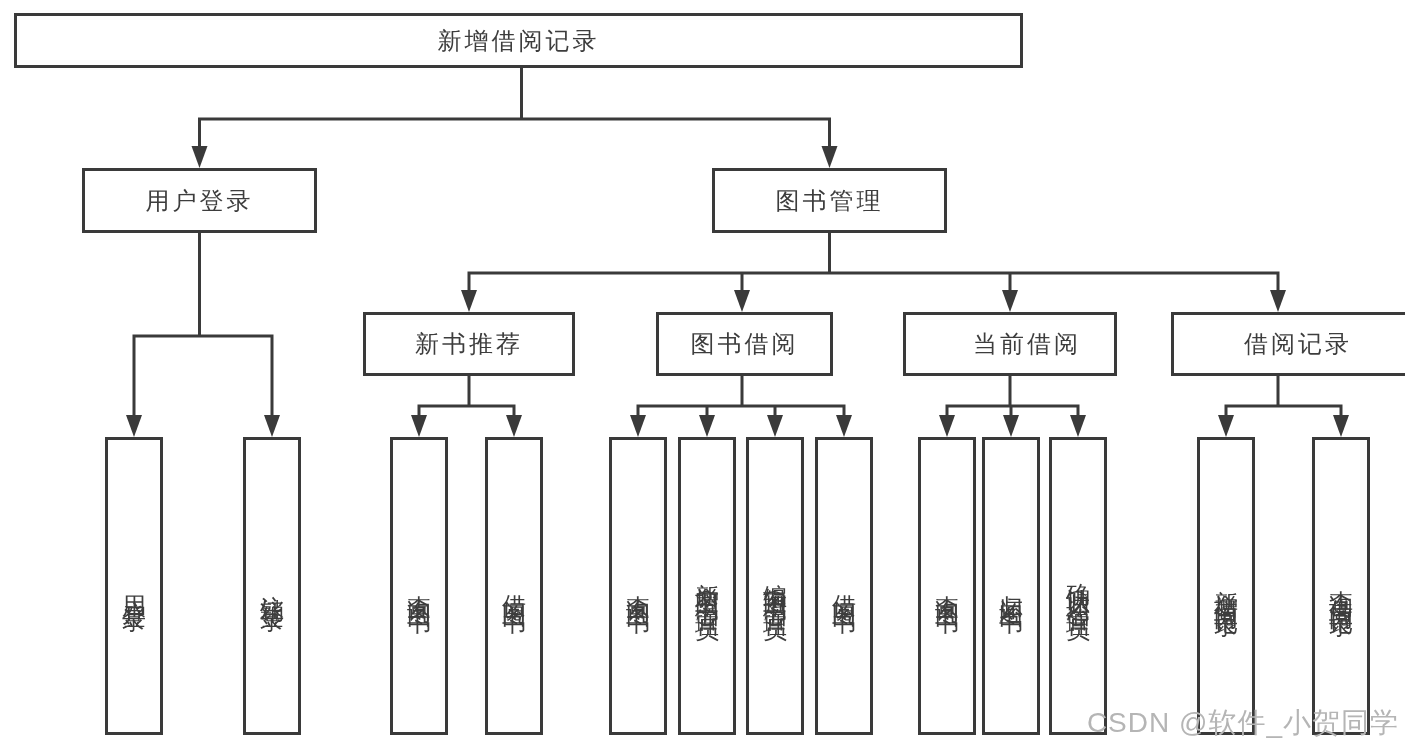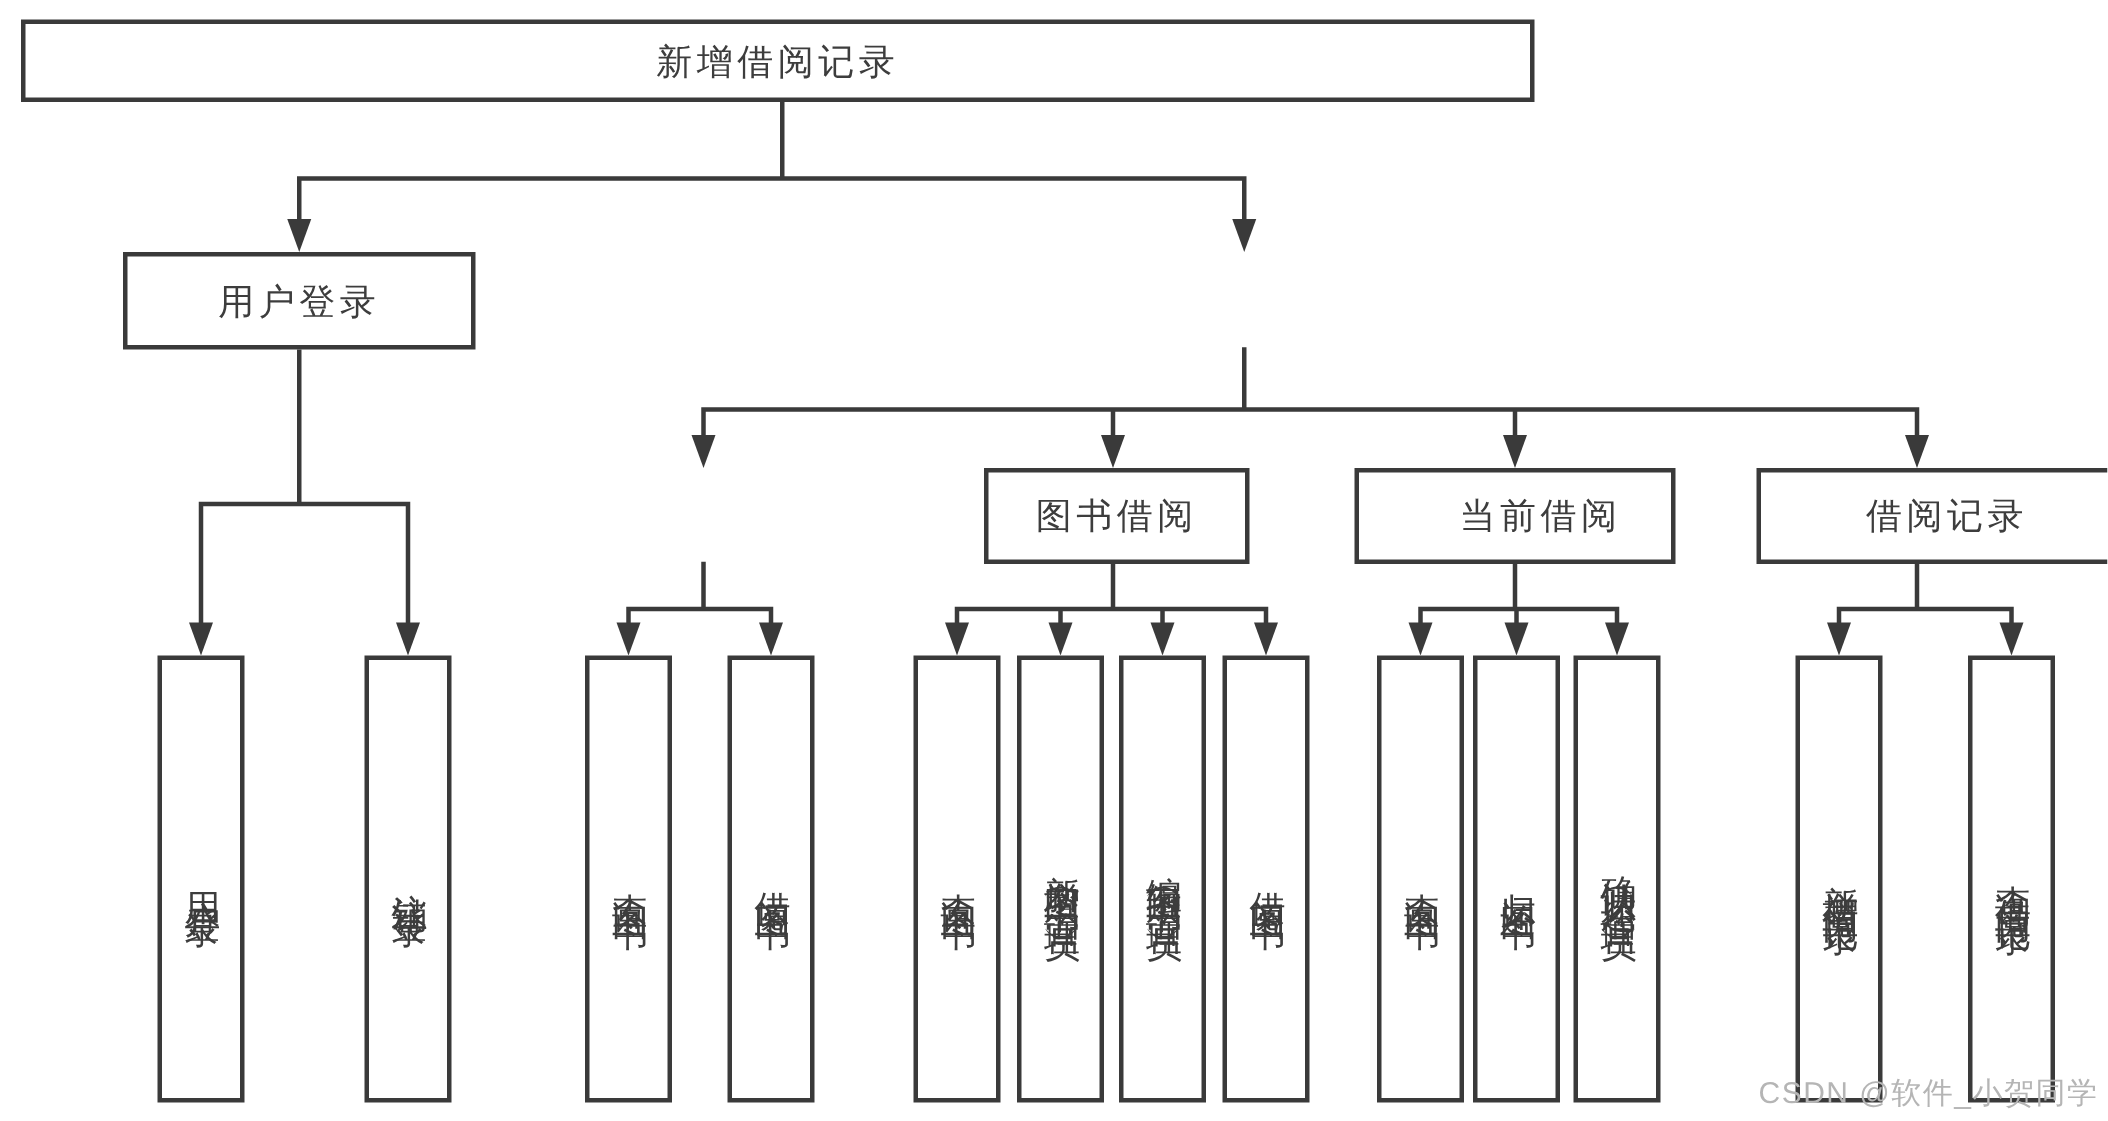--- a/index.html
+++ b/index.html
@@ -46,21 +46,21 @@
     writing-mode:vertical-rl;
     text-orientation:mixed;
     color:var(--text-color);
     font-size:24px;
     letter-spacing:5px;
     line-height:1;
   }
   .watermark{
     position:absolute;
     right:6px;bottom:5px;
-    font-size:20px;
+    font-size:28px;
     letter-spacing:1px;
     color:var(--wm-color);
     z-index:5;
   }
 </style>
 </head>
 <body>
 
 <div class="canvas">
 
@@ -104,21 +104,27 @@
     </g>
   </svg>
 
   <div class="node root">
     <span>新增借阅记录</span>
   </div>
 
   <div class="node lvl2" style="left:82px;">
     <span>用户登录</span>
   </div>
+  <div class="node lvl2" style="left:712px;">
+    <span>图书管理</span>
+  </div>
 
+  <div class="node lvl3" style="left:363px;width:212px;">
+    <span>新书推荐</span>
+  </div>
   <div class="node lvl3" style="left:656px;width:177px;">
     <span>图书借阅</span>
   </div>
   <div class="node lvl3" style="left:903px;width:214px;padding-left:34px;">
     <span>当前借阅</span>
   </div>
   <div class="node lvl3" style="left:1171px;width:254px;align-items:center;">
     <span>借阅记录</span>
   </div>
 

